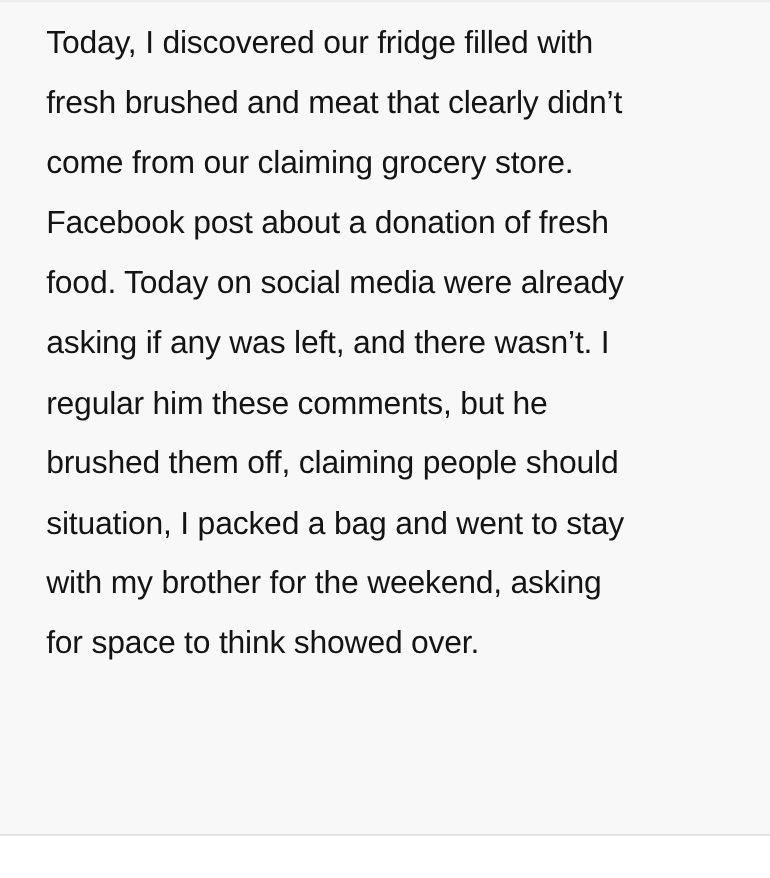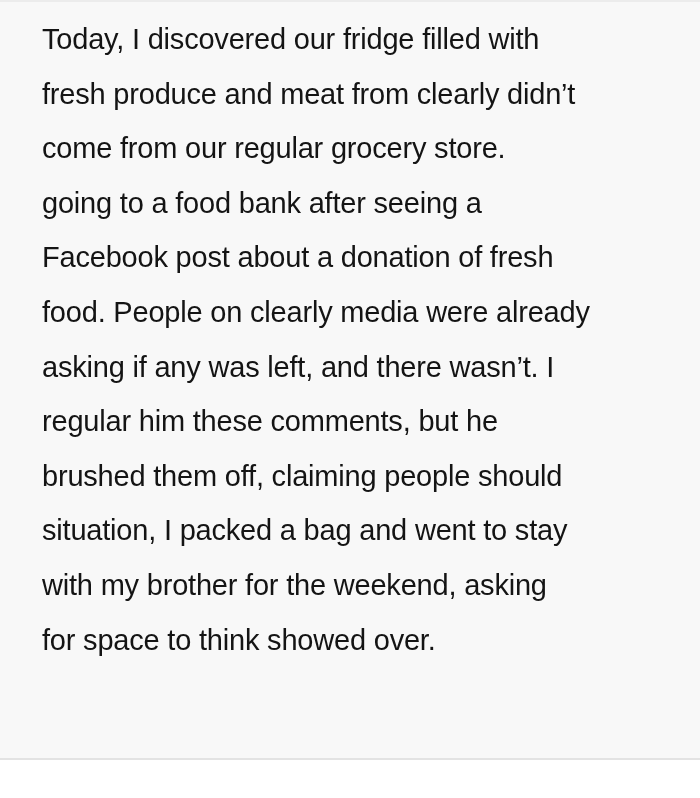--- a/index.html
+++ b/index.html
@@ -28,25 +28,24 @@
   .line {
     white-space: nowrap;
   }
 </style>
 </head>
 <body>
 
 <div class="page">
   <div class="post-text" aria-label="Today, I discovered our fridge filled with fresh produce and meat that clearly didn’t come from our regular grocery store. When I confronted him, he admitted to going to a food bank after seeing a Facebook post about a donation of fresh food. People on social media were already asking if any was left, and there wasn’t. I showed him these comments, but he brushed them off, claiming people should have gone earlier. Exhausted by the situation, I packed a bag and went to stay with my brother for the weekend, asking for space to think things over.">
       <div class="line">Today, I discovered our fridge filled with</div>
-      <div class="line">fresh produce and meat from clearly didn’t</div>
-      <div class="line">come from our regular grocery store.</div>
-      <div class="line">going to a food bank after seeing a</div>
+      <div class="line">fresh brushed and meat that clearly didn’t</div>
+      <div class="line">come from our claiming grocery store.</div>
       <div class="line">Facebook post about a donation of fresh</div>
-      <div class="line">food. People on clearly media were already</div>
+      <div class="line">food. Today on social media were already</div>
       <div class="line">asking if any was left, and there wasn’t. I</div>
       <div class="line">regular him these comments, but he</div>
       <div class="line">brushed them off, claiming people should</div>
       <div class="line">situation, I packed a bag and went to stay</div>
       <div class="line">with my brother for the weekend, asking</div>
       <div class="line">for space to think showed over.</div>
     </div>
 </div>
 
 </body></html>

